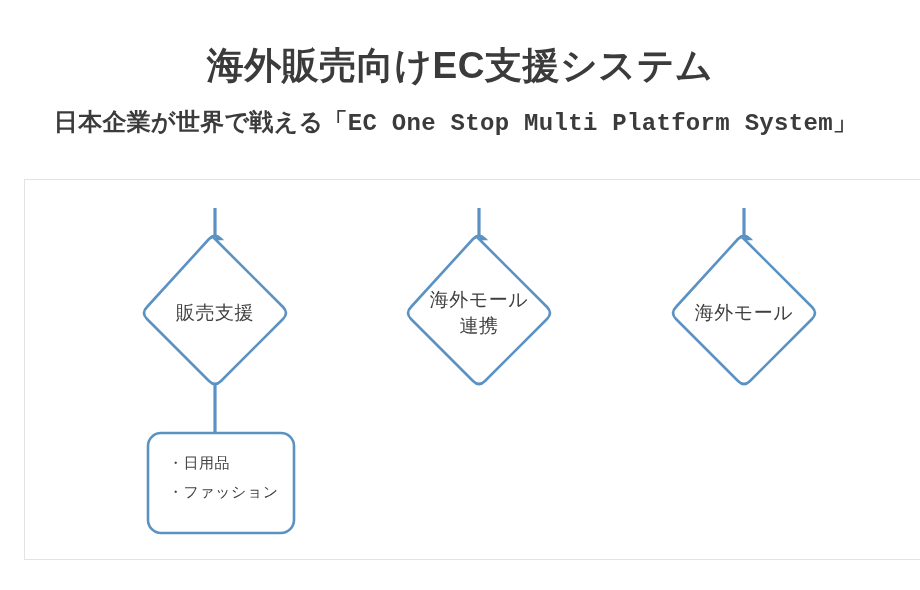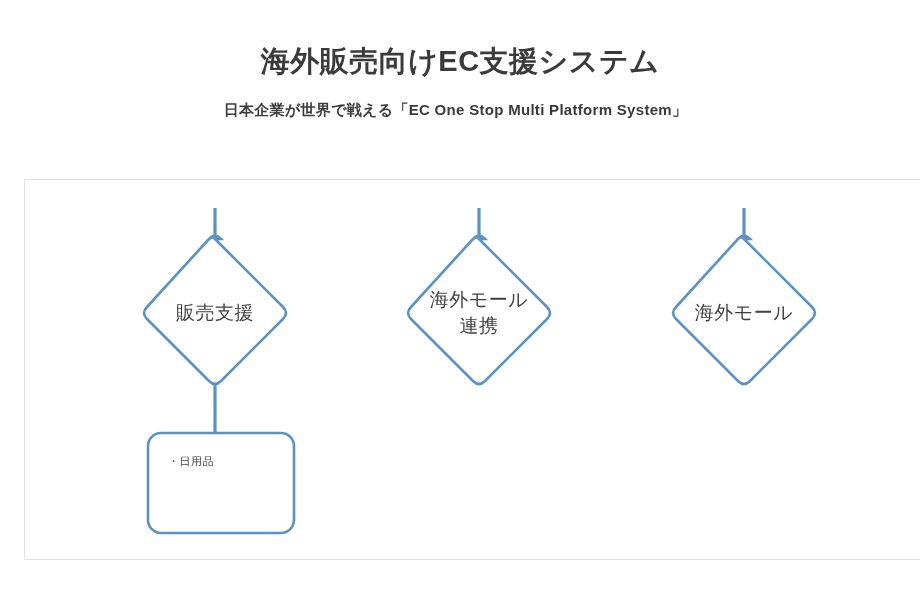--- a/index.html
+++ b/index.html
@@ -25,34 +25,35 @@
 
   
   .title-block {
     position: absolute;
     left: 0;
     top: 44px;
     width: 920px;
     text-align: center;
   }
   .main-title {
-    font-size: 29px;
+    font-size: 37px;
     font-weight: bold;
     letter-spacing: 0.5px;
     color: #3b3b3b;
     line-height: 1.2;
     margin: 0;
   }
   .sub-title {
     margin: 22px 9px 0 0;
-    font-size: 15px;
+    font-size: 24px;
     font-weight: bold;
     color: #3b3b3b;
     letter-spacing: 0.3px;
     line-height: 1.2;
+    font-family: Liberation Mono, monospace;
   }
 
   
   .diagram-frame {
     position: absolute;
     left: 24px;
     top: 179px;
     width: 903px;
     height: 381px;
     background: #ffffff;
@@ -76,24 +77,23 @@
     font-size: 19px;
     line-height: 26px;
     white-space: pre-line;
     letter-spacing: 0.5px;
     pointer-events: none;
   }
 
   .list-box-text {
     position: absolute;
     color: #3f3f3f;
-    font-size: 11px;
+    font-size: 15px;
     line-height: 29px;
     letter-spacing: 0.5px;
-    font-family: Liberation Mono, monospace;
   }
   .list-box-text div { white-space: nowrap; }
 </style>
 </head>
 <body>
 
 <div class="page">
 
   <div class="title-block">
     <div class="main-title">海外販売向けEC支援システム</div>
@@ -135,16 +135,17 @@
 
     <div class="node-label" style="left:110px; top:120px; width:160px;">販売支援</div>
 
     <div class="node-label" style="left:374px; top:107px; width:160px;">海外モール
 連携</div>
 
     <div class="node-label" style="left:639px; top:120px; width:160px;">海外モール</div>
 
     <div class="list-box-text" style="left:143px; top:268px;">
       <div>・日用品</div>
+      <div>・ファッション</div>
     </div>
 
   </div>
 </div>
 
 </body></html>

